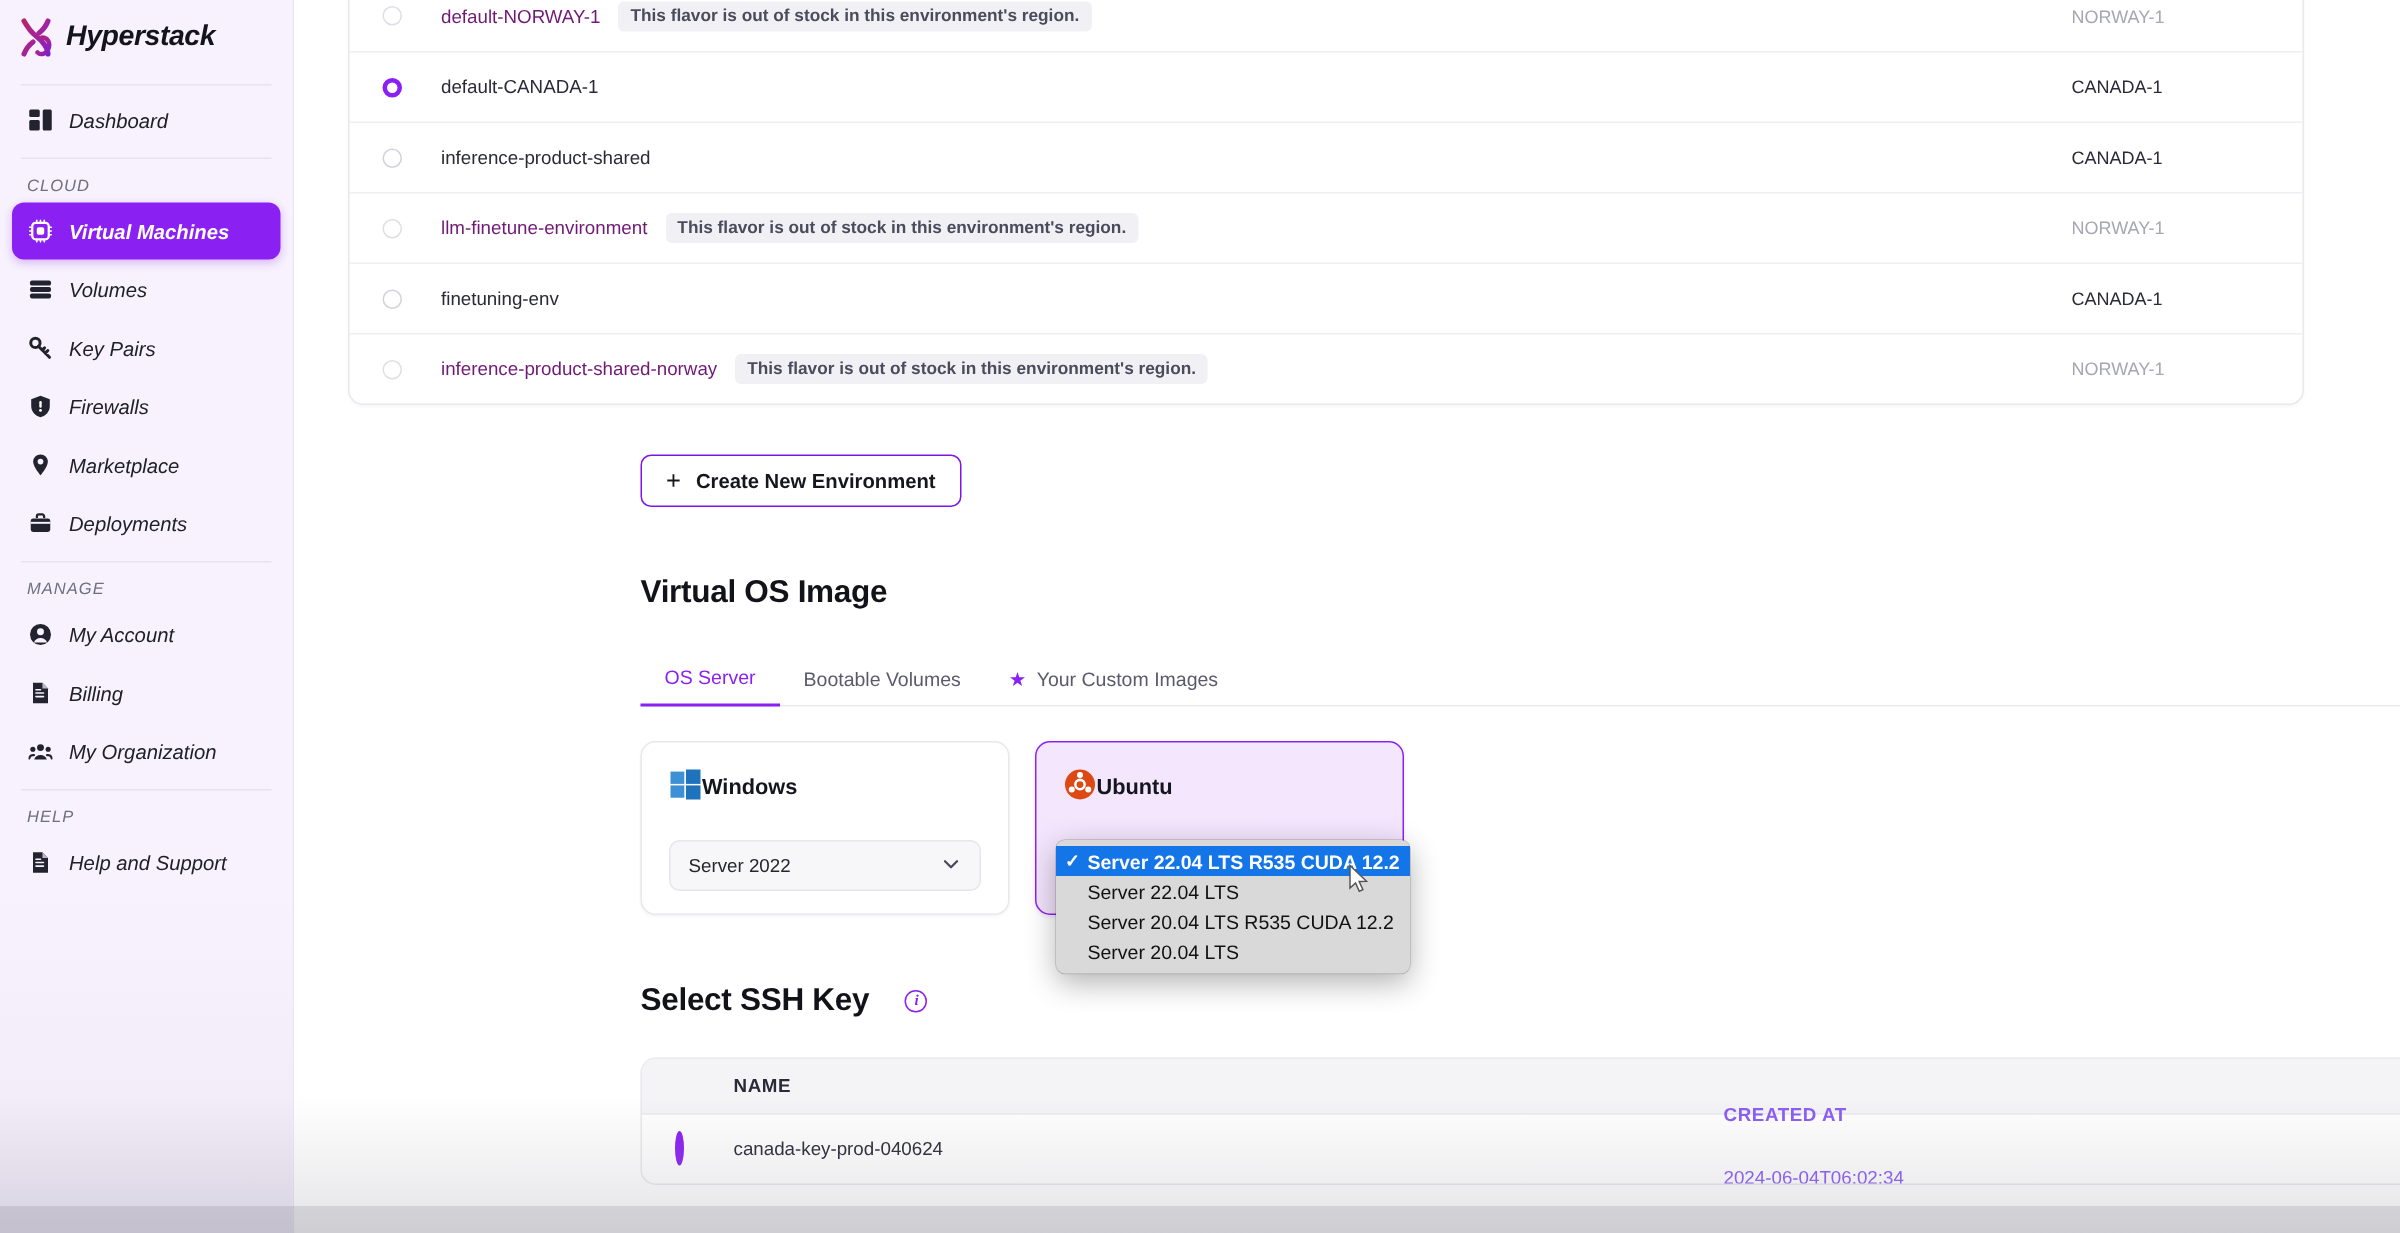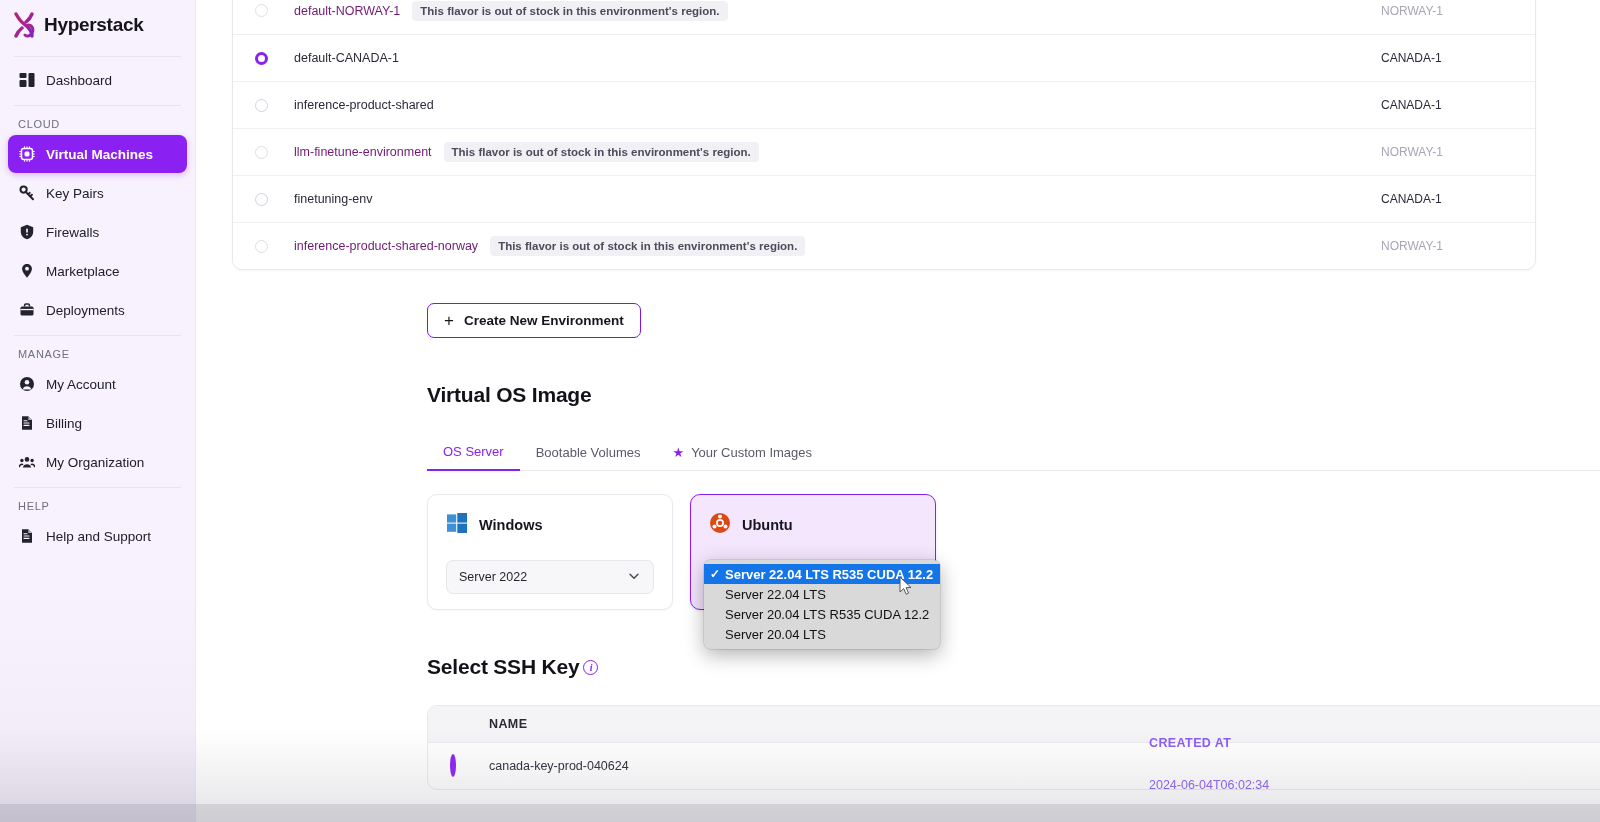--- a/index.html
+++ b/index.html
@@ -11,20 +11,21 @@
     color: #1b1b2b;
   }
   .app { display: flex; width: 1600px; height: 822px; position: relative; }
 
   
   .sidebar {
     width: 196px; height: 822px; flex: 0 0 196px;
     background: linear-gradient(180deg,#f7f2fd 0%, #f7f2fd 72%, #efe9f6 100%);
     position: relative;
     border-right: 1px solid #ece5f5;
+    font-style: italic;
   }
   .brand {
     height: 50px; display: flex; align-items: center; gap: 8px;
     padding: 0 14px;
   }
   .brand-logo { width: 22px; height: 26px; flex: 0 0 22px; }
   .brand-name {
     font-size: 19px; font-weight: 700; letter-spacing: -0.3px; color: #15141d;
   }
   .sb-divider { height: 1px; background: #e9e1f3; margin: 6px 14px 4px; }
@@ -120,21 +121,21 @@
     border-radius: 10px; background: #fff;
     border: 1px solid #e8e8ee; padding: 16px 18px;
     box-shadow: 0 1px 2px rgba(16,16,40,.04);
   }
   .os-card.windows { left: 231px; }
   .os-card.ubuntu {
     left: 494px; border: 1.6px solid #8b20f2;
     background: linear-gradient(180deg,#f4e7fd 0%, #f2e3fc 100%);
     box-shadow: 0 1px 3px rgba(139,32,242,.12);
   }
-  .os-head { display: flex; align-items: center; gap: 11px; height: 28px; }
+  .os-head { display: flex; align-items: center; height: 28px; }
   .os-title { font-size: 14.5px; font-weight: 700; color: #15151e; }
   .os-select {
     margin-top: 21px; height: 34px; width: 100%;
     background: #f7f7f9; border: 1px solid #e6e6ec; border-radius: 7px;
     display: flex; align-items: center; padding: 0 12px;
     font-size: 12.5px; color: #26262f; cursor: pointer;
   }
   .os-select .chev { margin-left: auto; color: #4a4a58; }
 
   
@@ -149,21 +150,21 @@
     font-size: 13px; color: #111; padding: 0 8px 0 6px; white-space: nowrap;
     font-family: "Liberation Sans", sans-serif;
   }
   .dd-item .chk { width: 15px; flex: 0 0 15px; font-size: 12px; }
   .dd-item.sel { background: #1375e8; color: #fff; font-weight: 600; }
   .cursor-arrow { position: absolute; left: 703px; top: 576px; z-index: 60; }
 
   
   .h-ssh {
     position: absolute; left: 231px; top: 655px;
-    display: flex; align-items: center; gap: 4px;
+    display: flex; align-items: center; gap: 24px;
     font-size: 21px; font-weight: 700; letter-spacing: -.2px; color:#121219;
   }
   .info-i {
     width: 15px; height: 15px; border: 1.3px solid #8b20f2; border-radius: 50%;
     color: #8b20f2; font-size: 10px; font-weight: 700; font-style: italic;
     display: flex; align-items: center; justify-content: center;
     font-family: "Liberation Serif", serif;
   }
   .ssh-card {
     position: absolute; left: 231px; top: 705px; width: 1304px;
@@ -242,20 +243,30 @@
               <rect x="2.5" y="2.5" width="11" height="11" rx="2.2" fill="none" stroke="#fff" stroke-width="1.5"></rect>
               <rect x="6" y="6" width="4" height="4" rx="0.8" fill="#fff"></rect>
               <path d="M5.5 0.8v1.4M8 0.8v1.4M10.5 0.8v1.4M5.5 13.8v1.4M8 13.8v1.4M10.5 13.8v1.4M0.8 5.5h1.4M0.8 8h1.4M0.8 10.5h1.4M13.8 5.5h1.4M13.8 8h1.4M13.8 10.5h1.4" stroke="#fff" stroke-width="1.1" stroke-linecap="round"></path>
             </svg>
         </span>
         <span>Virtual Machines</span>
       </div>
       <div class="nav-item">
         <span class="ico">
           <svg viewBox="0 0 16 16" width="16" height="16">
+              <rect x="1" y="2" width="14" height="3.4" rx="1.3" fill="#23232f"></rect>
+              <rect x="1" y="6.3" width="14" height="3.4" rx="1.3" fill="#23232f"></rect>
+              <rect x="1" y="10.6" width="14" height="3.4" rx="1.3" fill="#23232f"></rect>
+            </svg>
+        </span>
+        <span>Volumes</span>
+      </div>
+      <div class="nav-item">
+        <span class="ico">
+          <svg viewBox="0 0 16 16" width="16" height="16">
               <circle cx="4.6" cy="4.6" r="3.1" fill="none" stroke="#23232f" stroke-width="2"></circle>
               <path d="M6.6 6.8 L14 14.2M11.2 11.4l1.7-1.7M9.2 9.4l1.5-1.5" stroke="#23232f" stroke-width="2" stroke-linecap="round"></path>
             </svg>
         </span>
         <span>Key Pairs</span>
       </div>
       <div class="nav-item">
         <span class="ico">
           <svg viewBox="0 0 16 16" width="16" height="16">
               <path d="M8 .8 1.8 3.2v4.5c0 3.7 2.6 6.5 6.2 7.5 3.6-1 6.2-3.8 6.2-7.5V3.2z" fill="#23232f"></path>

